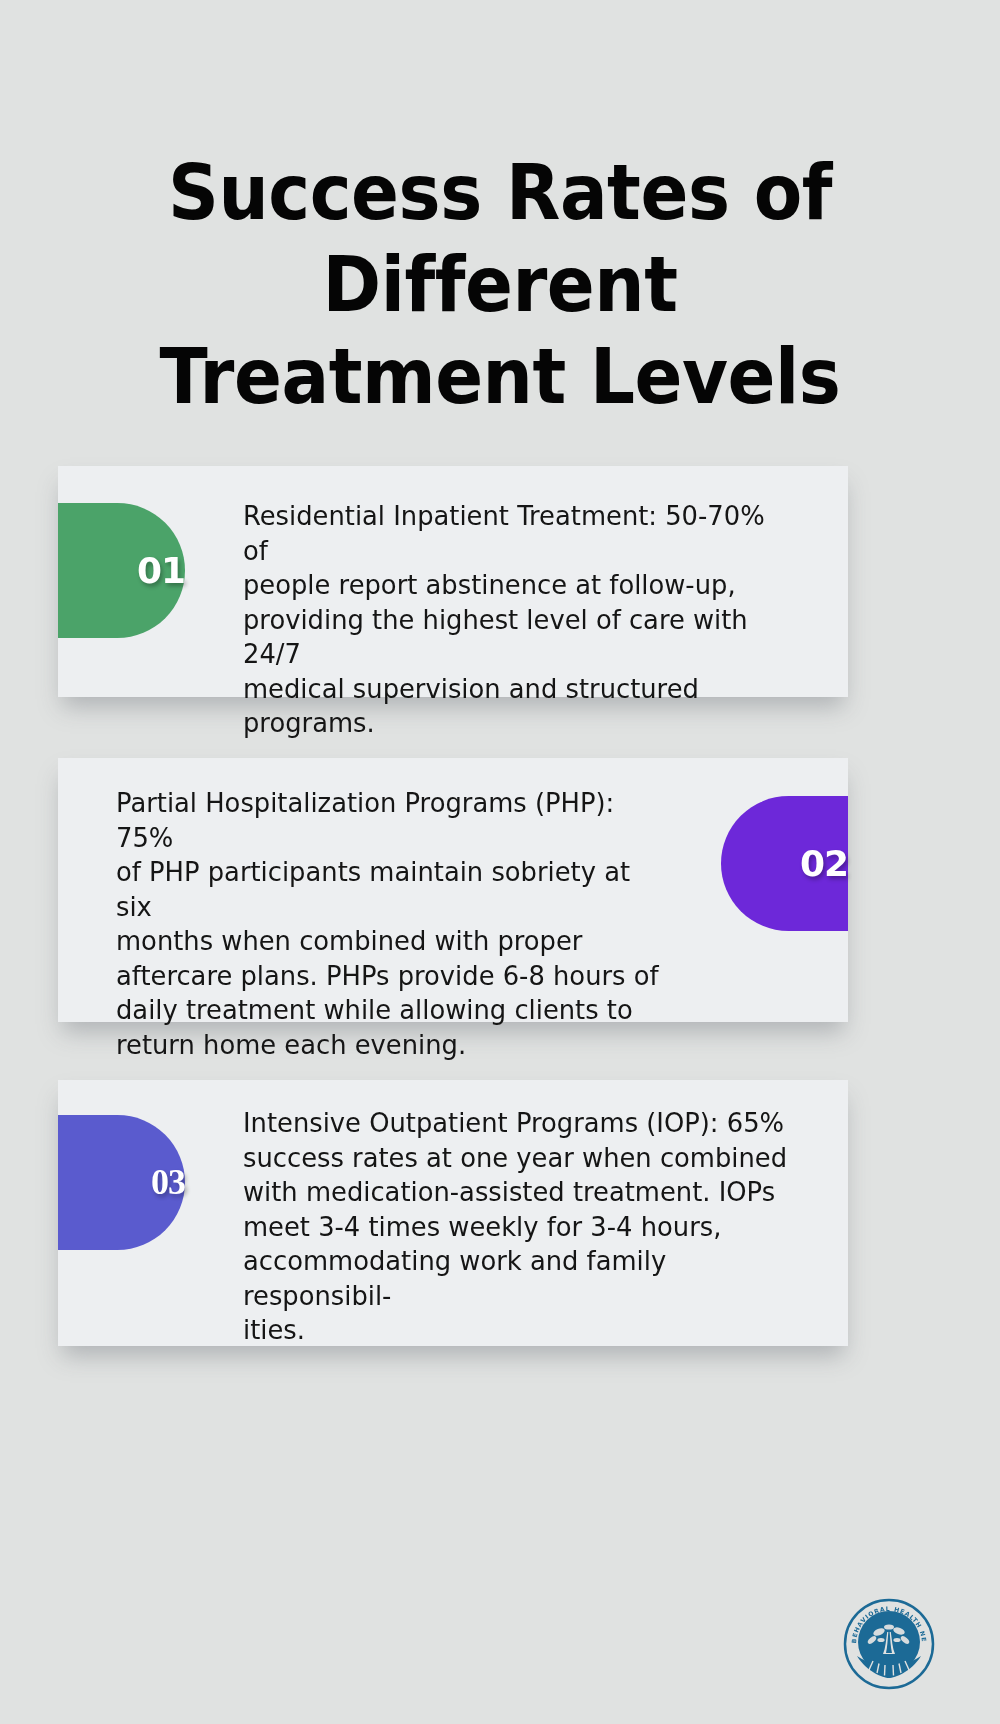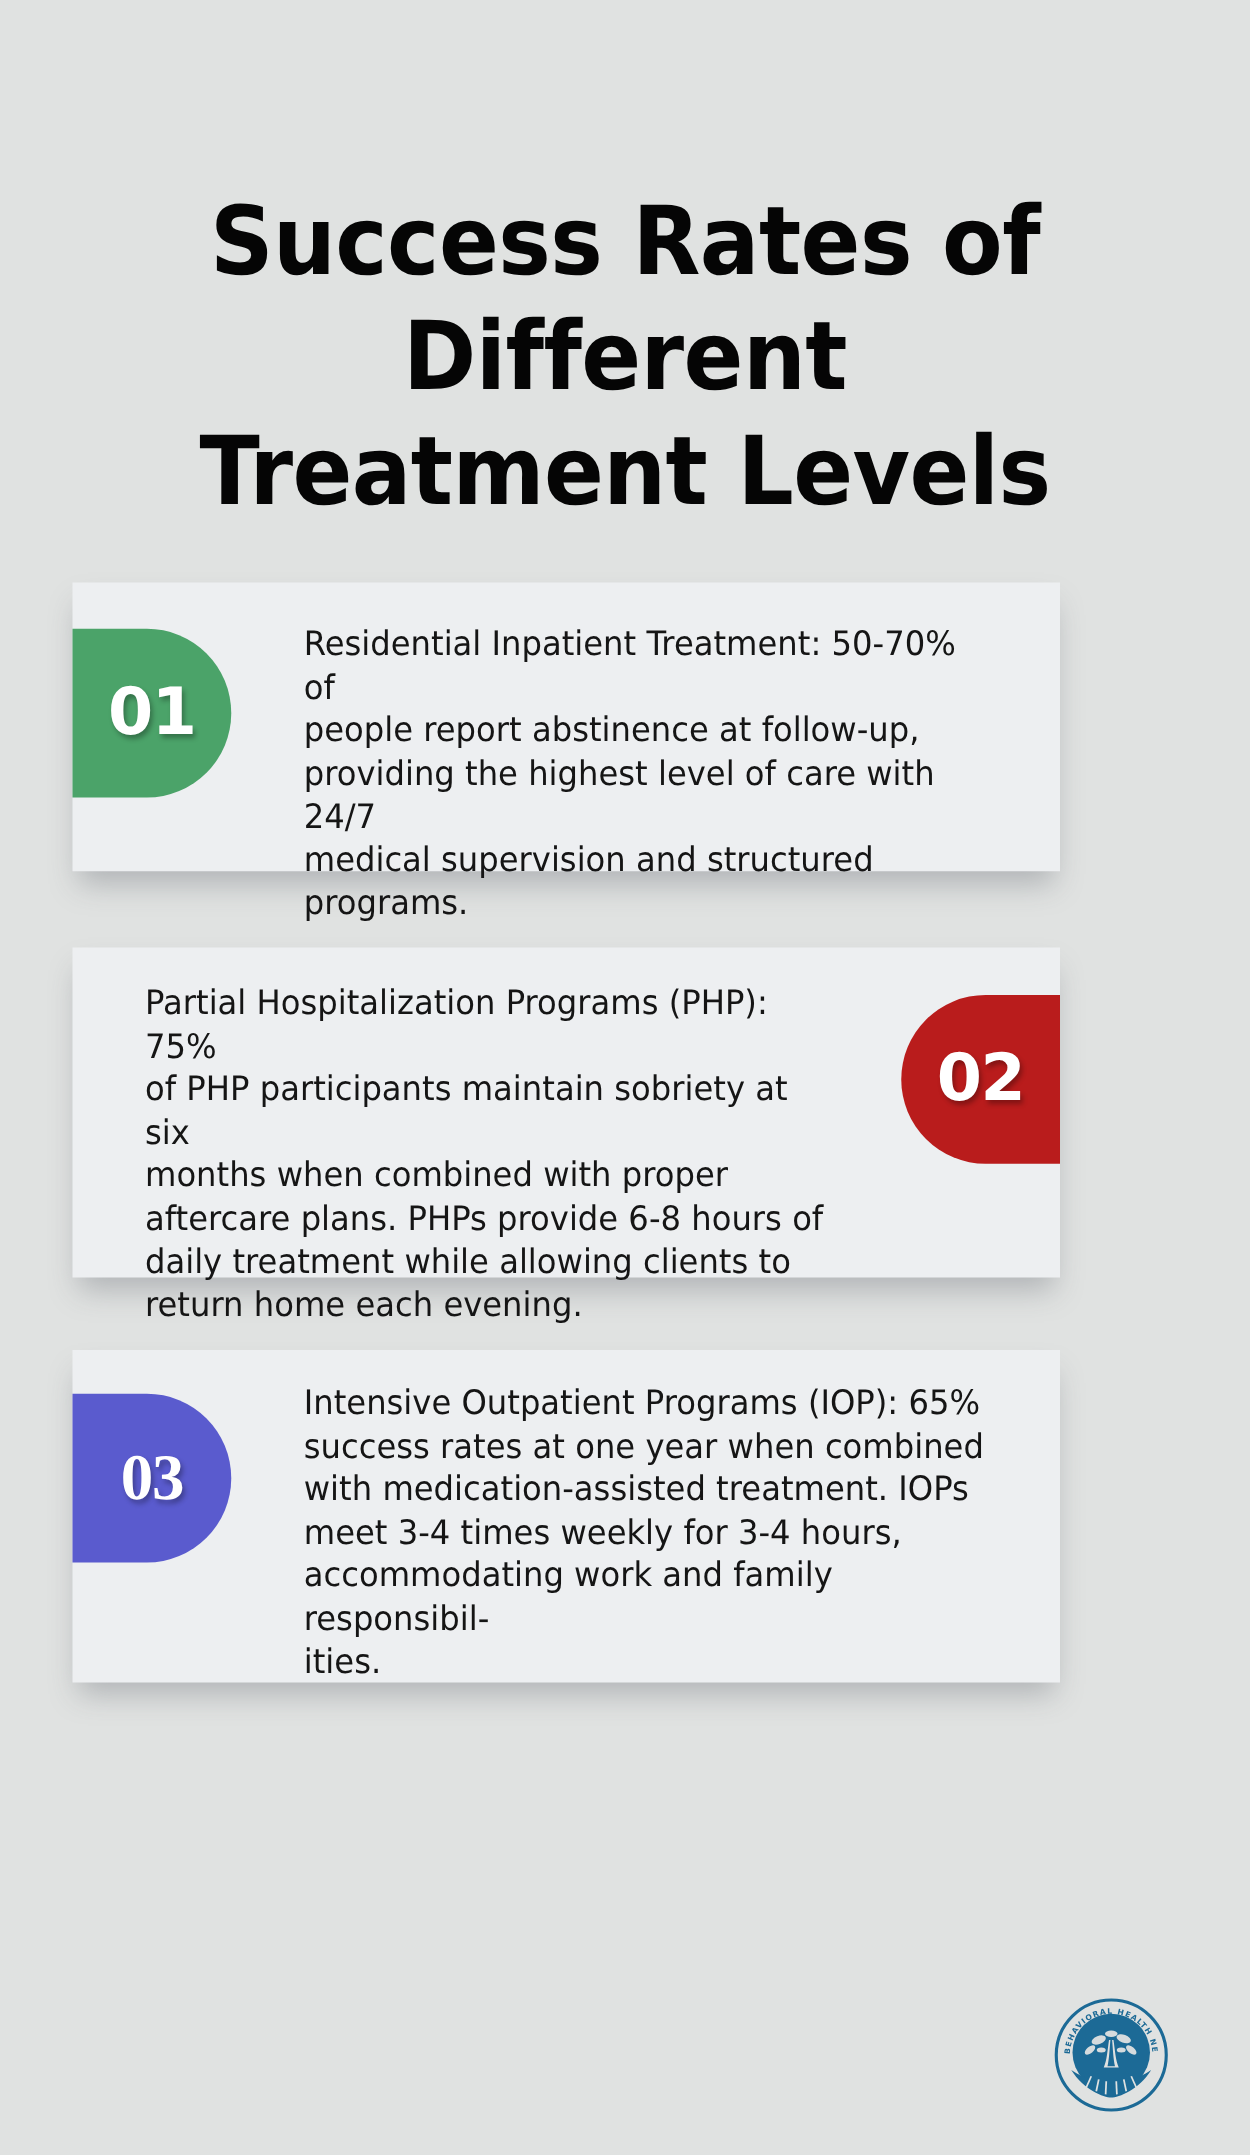--- a/index.html
+++ b/index.html
@@ -61,23 +61,23 @@
   }
 
   
   .badge {
     position: absolute;
     width: 127px;
     height: 135px;
     color: #ffffff;
     font-family: "DejaVu Sans", "Liberation Sans", sans-serif;
     font-weight: bold;
-    font-size: 52px;
+    font-size: 36px;
     line-height: 135px;
-    text-align: center;
+    text-align: right;
     text-shadow: 2px 3px 4px rgba(0,0,0,0.30);
     letter-spacing: -1px;
   }
 
   .badge-left {
     left: 0;
     border-top-right-radius: 72px;
     border-bottom-right-radius: 72px;
   }
 
@@ -133,21 +133,21 @@
       <div class="card-text" id="text-1">Residential Inpatient Treatment: 50-70% of
 people report abstinence at follow-up,
 providing the highest level of care with 24/7
 medical supervision and structured
 programs.</div>
     </div>
   </div>
 
   <div class="card" id="card-2" style="background: rgb(237, 239, 241);">
     <div class="card-inner">
-      <div class="badge badge-right" id="badge-2" style="background: #b91c1c;">02</div>
+      <div class="badge badge-right" id="badge-2" style="background: #6d28d9;">02</div>
       <div class="card-text" id="text-2">Partial Hospitalization Programs (PHP): 75%
 of PHP participants maintain sobriety at six
 months when combined with proper
 aftercare plans. PHPs provide 6-8 hours of
 daily treatment while allowing clients to
 return home each evening.</div>
     </div>
   </div>
 
   <div class="card" id="card-3" style="background: rgb(237, 239, 241);">

